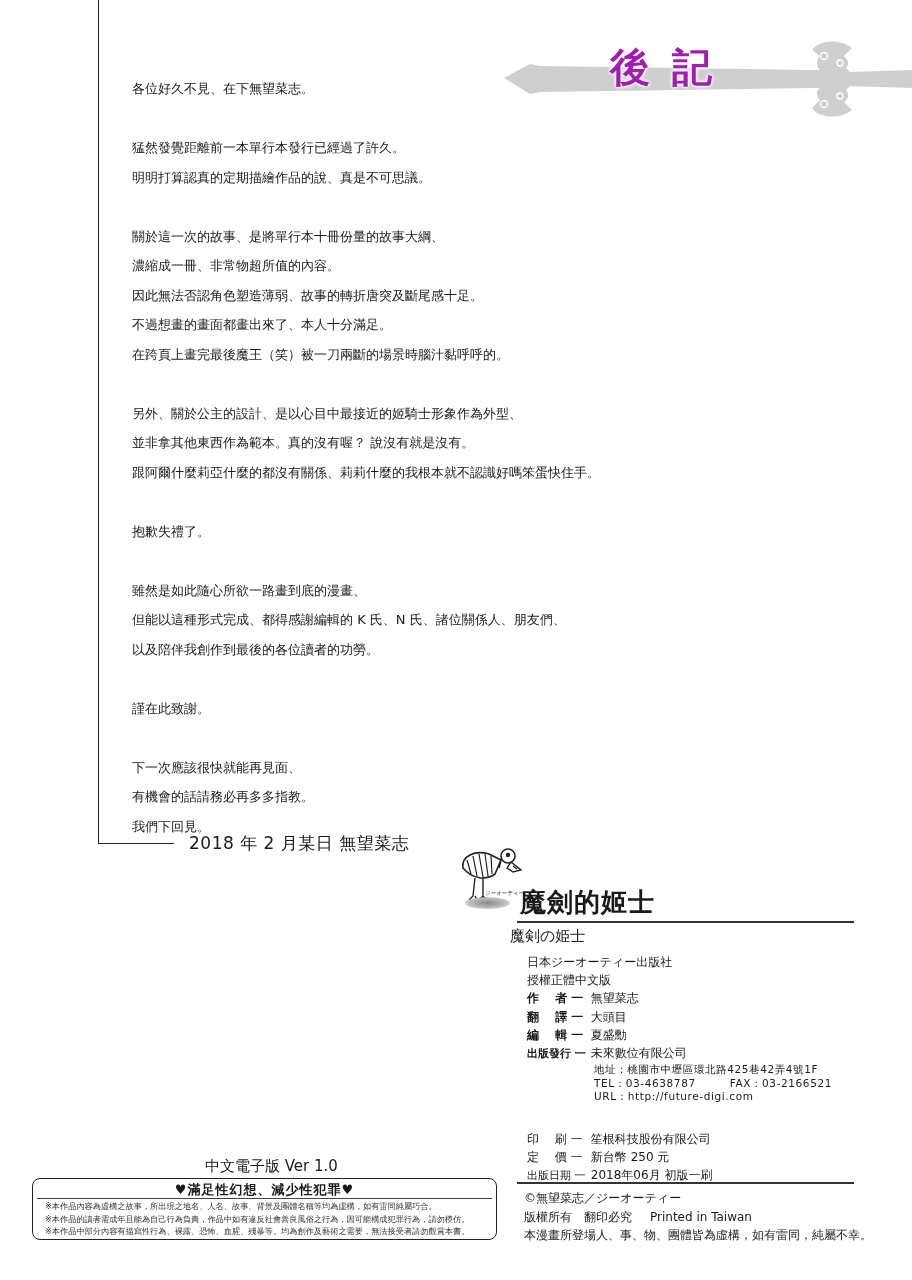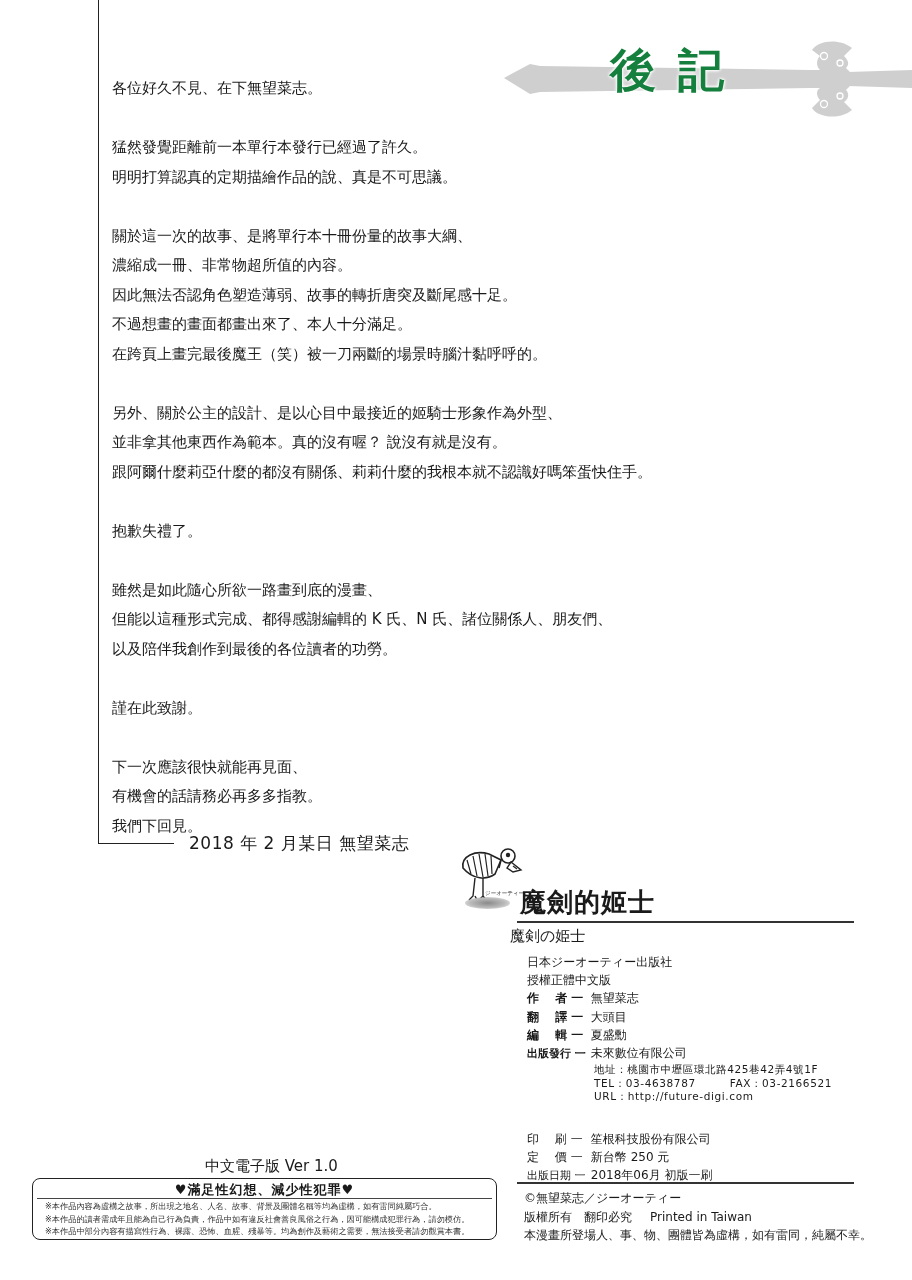--- a/index.html
+++ b/index.html
@@ -46,35 +46,35 @@
       left: 500px;
       top: 30px;
       width: 412px;
       height: 100px;
     }
     .title-banner svg { position: absolute; left: 0; top: 0; }
     .title-text {
       position: absolute;
       left: 110px;
       top: 10px;
-      font-size: 46px;
+      font-size: 40px;
       font-weight: bold;
-      color: #15803d;
+      color: #a21caf;
       letter-spacing: 22px;
       white-space: nowrap;
       text-shadow: 0 0 3px #fff, 0 0 3px #fff, 0 0 4px #fff;
     }
 
     
     .body-text {
       position: absolute;
-      left: 112px;
+      left: 132px;
       top: 74px;
       width: 700px;
-      font-size: 15px;
+      font-size: 13px;
       line-height: 29.5px;
     }
     .para {
       margin: 0 0 29.5px 0;
     }
     .line {
       display: block;
       white-space: nowrap;
     }
 

